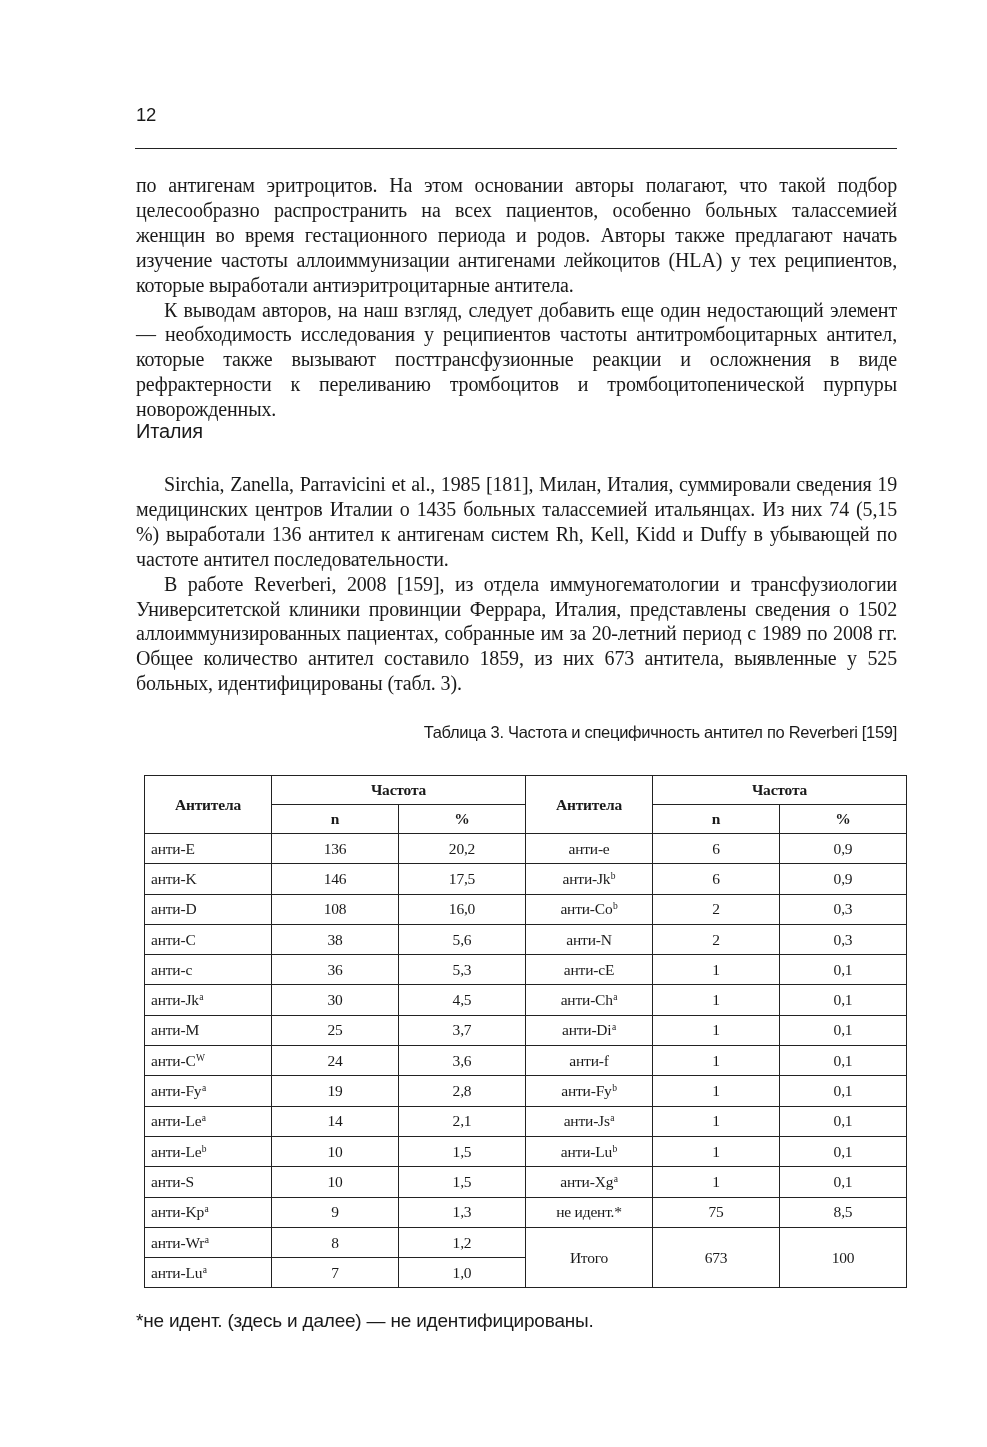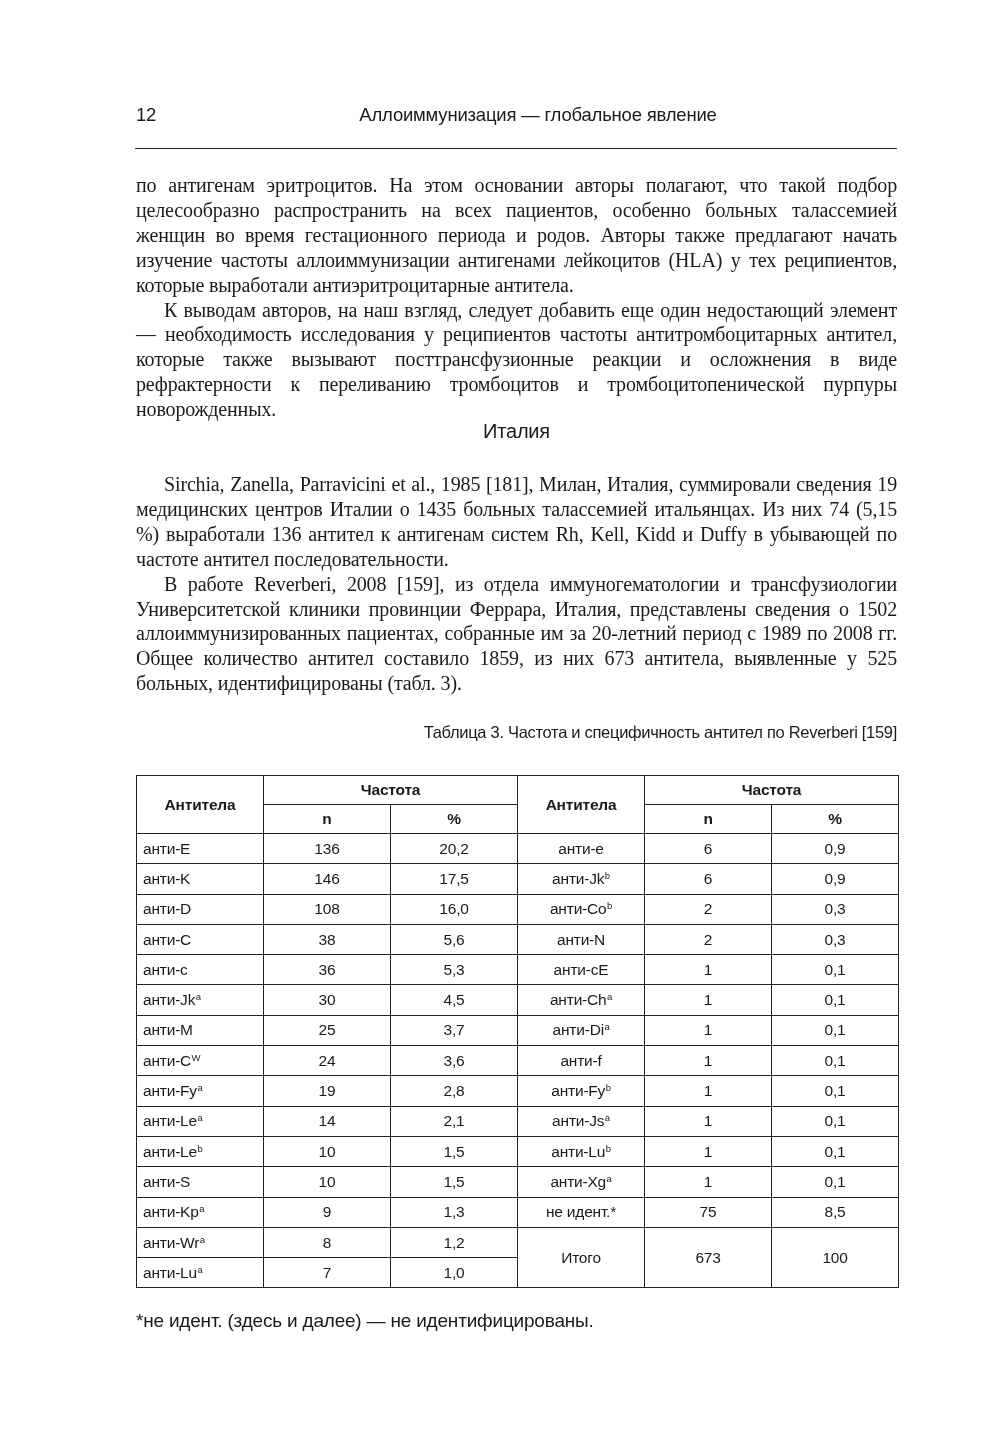--- a/index.html
+++ b/index.html
@@ -68,43 +68,42 @@
     .body-text p.indent {
       text-indent: 28px;
     }
     .block-1 { top: 173px; }
     .block-2 { top: 472px; }
     .section-heading {
       position: absolute;
       top: 420px;
       left: 0;
       width: 761px;
-      text-align: center;
       font-family: "Liberation Sans", "DejaVu Sans", sans-serif;
       font-size: 20px;
       letter-spacing: -0.2px;
     }
     .table-caption {
       position: absolute;
       top: 723px;
       left: 0;
       width: 761px;
       text-align: right;
       font-family: "Liberation Sans", "DejaVu Sans", sans-serif;
       font-size: 16.5px;
       letter-spacing: -0.3px;
     }
     table.data-table {
       position: absolute;
       top: 775px;
-      left: 0;
+      left: 8px;
       width: 761px;
       border-collapse: collapse;
       table-layout: fixed;
-      font-family: Liberation Sans, sans-serif;
+      font-family: Liberation Serif, serif;
       font-size: 15.5px;
       letter-spacing: -0.2px;
     }
     table.data-table col { width: 127px; }
     table.data-table th,
     table.data-table td {
       border: 1.2px solid #222;
       padding: 0 6px;
       height: 29.3px;
       text-align: center;
@@ -135,21 +134,20 @@
       letter-spacing: -0.2px;
     }
   </style>
 </head>
 <body>
 
 <div class="page">
 
   <div class="running-head">
     <span class="page-number">12</span>
-    <span class="running-title">Аллоиммунизация — глобальное явление</span>
   </div>
   <div class="head-rule"></div>
 
   <div class="body-text block-1">
     <p>по антигенам эритроцитов. На этом основании авторы полагают, что такой подбор целесообразно распространить на всех пациентов, особенно больных талассемией женщин во время гестационного периода и родов. Авторы также предлагают начать изучение частоты аллоиммунизации антигенами лейкоцитов (HLA) у тех реципиентов, которые выработали антиэритроцитарные антитела.</p>
     <p class="indent">К выводам авторов, на наш взгляд, следует добавить еще один недостающий элемент — необходимость исследования у реципиентов частоты антитромбоцитарных антител, которые также вызывают посттрансфузионные реакции и осложнения в виде рефрактерности к переливанию тромбоцитов и тромбоцитопенической пурпуры новорожденных.</p>
   </div>
 
   <div class="section-heading">Италия</div>
 

